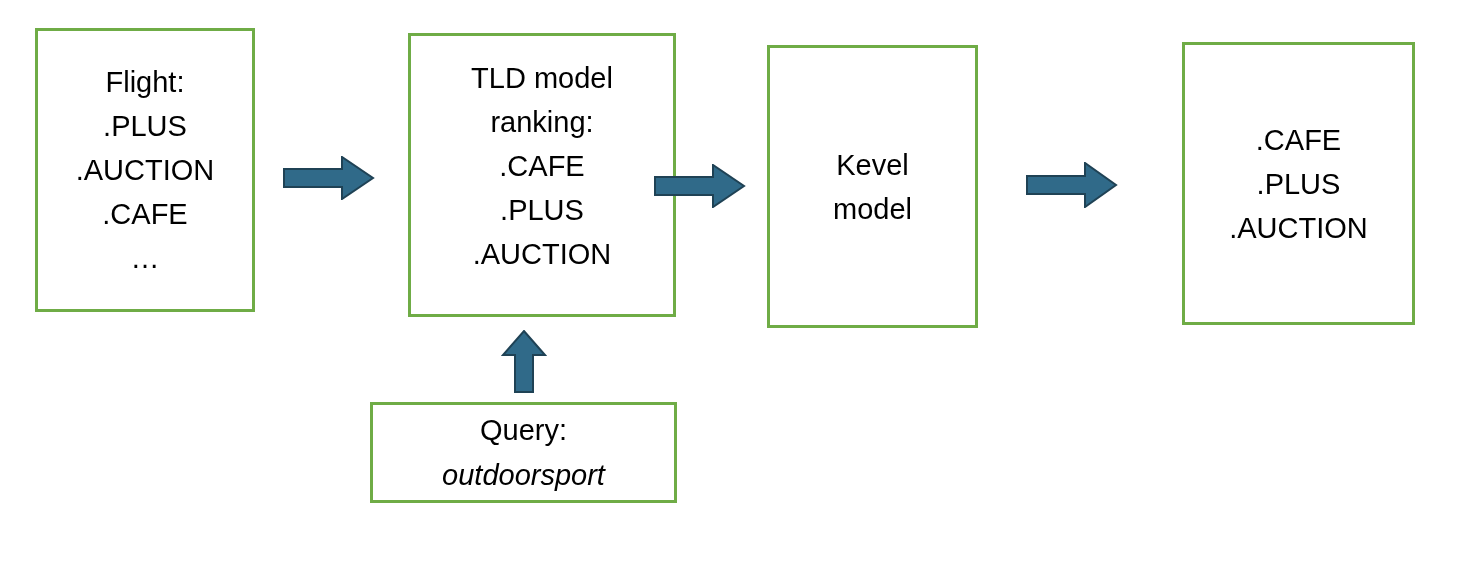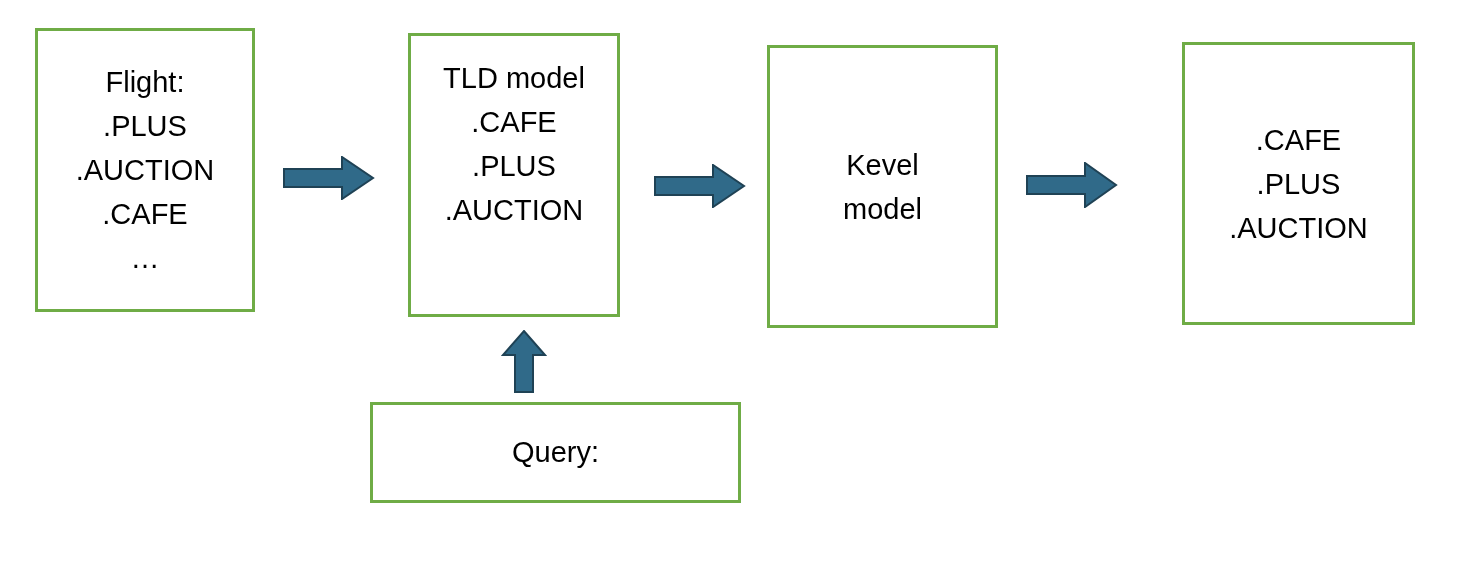--- a/index.html
+++ b/index.html
@@ -27,24 +27,24 @@
     display: flex;
     flex-direction: column;
     align-items: center;
     justify-content: center;
     text-align: center;
     font-size: 29px;
     line-height: 44px;
   }
   .node.top-align { justify-content: flex-start; padding-top: 20px; }
   #flight-box  { left: 35px;   top: 28px;  width: 220px; height: 284px; }
-  #ranking-box { left: 408px;  top: 33px;  width: 212px; height: 284px; }
-  #kevel-box   { left: 767px;  top: 45px;  width: 231px; height: 283px; }
+  #ranking-box { left: 408px;  top: 33px;  width: 268px; height: 284px; }
+  #kevel-box   { left: 767px;  top: 45px;  width: 211px; height: 283px; }
   #result-box  { left: 1182px; top: 42px;  width: 233px; height: 283px; }
-  #query-box   { left: 370px;  top: 402px; width: 371px; height: 101px; line-height: 45px; }
+  #query-box   { left: 370px;  top: 402px; width: 307px; height: 101px; line-height: 45px; }
   .arrow { position: absolute; display: block; }
   #arrow-1 { left: 283px;  top: 156px; }
   #arrow-2 { left: 654px;  top: 164px; }
   #arrow-3 { left: 1026px; top: 162px; }
   #arrow-up { left: 501px; top: 330px; }
   .arrow polygon {
     fill: var(--arrow-fill);
     stroke: var(--arrow-stroke);
     stroke-width: 2;
     stroke-linejoin: miter;
@@ -63,20 +63,21 @@
     <div>.CAFE</div>
     <div>…</div>
   </div>
 
   <svg class="arrow" id="arrow-1" width="92" height="44" viewBox="0 0 92 44">
     <polygon points="1,13 59,13 59,1 90,22 59,43 59,31 1,31"></polygon>
   </svg>
 
   <div class="node top-align" id="ranking-box">
     <div>TLD model</div>
+    <div>ranking:</div>
     <div>.CAFE</div>
     <div>.PLUS</div>
     <div>.AUCTION</div>
   </div>
 
   <svg class="arrow" id="arrow-2" width="92" height="44" viewBox="0 0 92 44">
     <polygon points="1,13 59,13 59,1 90,22 59,43 59,31 1,31"></polygon>
   </svg>
 
   <div class="node" id="kevel-box">
@@ -93,15 +94,16 @@
     <div>.PLUS</div>
     <div>.AUCTION</div>
   </div>
 
   <svg class="arrow" id="arrow-up" width="46" height="64" viewBox="0 0 46 64">
     <polygon points="14,62 14,25 2,25 23,1 44,25 32,25 32,62"></polygon>
   </svg>
 
   <div class="node" id="query-box">
     <div>Query:</div>
+    <div class="italic">outdoorsport</div>
   </div>
 
 </div>
 
 </body></html>

